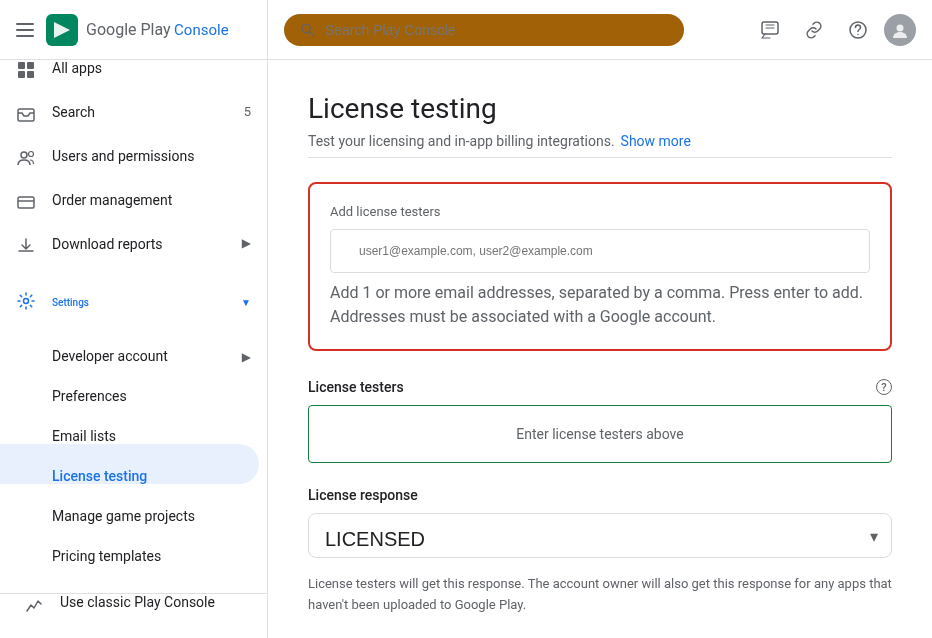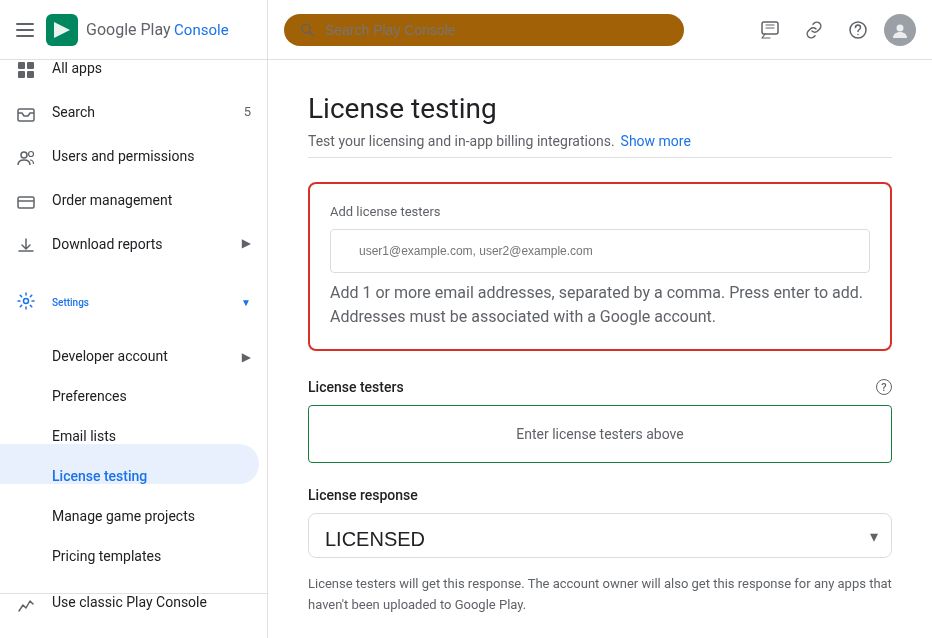--- a/index.html
+++ b/index.html
@@ -103,20 +103,21 @@
       cursor: pointer;
       gap: 16px;
       color: #1a73e8;
       font-size: 10px;
       font-weight: 500;
     }
     .nav-section-settings .icon { color: #1a73e8; }
     .sidebar-bottom {
       margin-top: auto;
       border-top: 1px solid #e0e0e0;
+      padding-left: 8px;
     }
 
     
     .main {
       flex: 1;
       display: flex;
       flex-direction: column;
       overflow: hidden;
     }
     .topbar {

